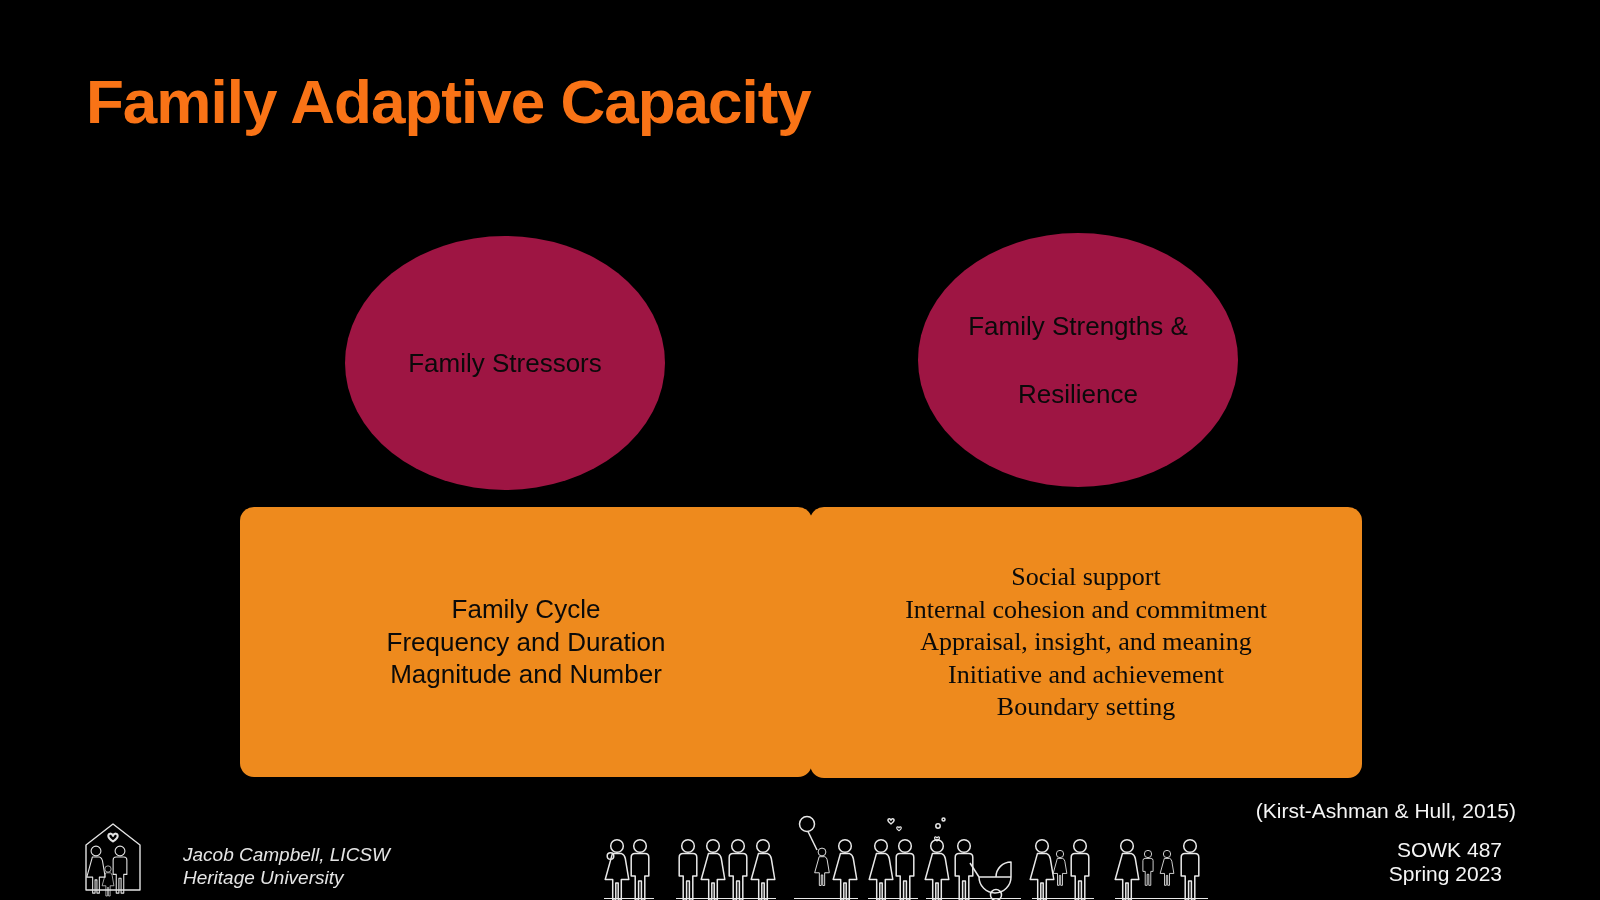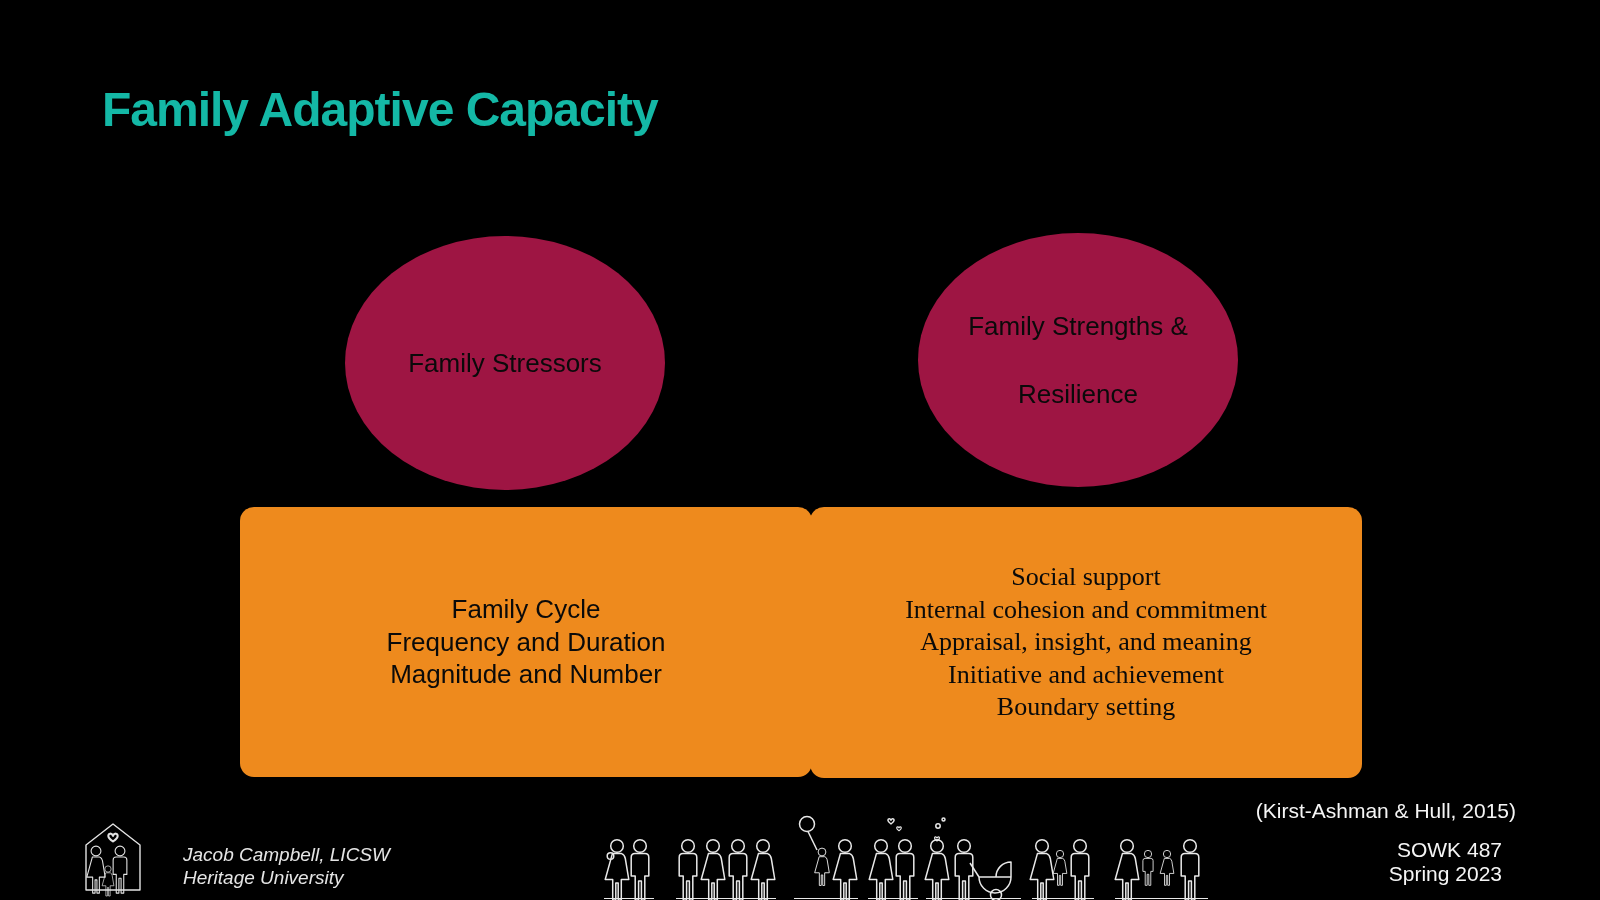--- a/index.html
+++ b/index.html
@@ -1,22 +1,22 @@
 <!DOCTYPE html>
 <html style="--crimson: #9e1543; --orange: #ee8a1d; --shapetext: #0a0a0a;"><head>
 <meta charset="utf-8">
 <style>
   html,body{margin:0;padding:0;background:#000;}
   .slide{
     position:relative;width:1600px;height:900px;background:#000;
     overflow:hidden;font-family:"Liberation Sans",sans-serif;
   }
   .title{
-    position:absolute;left:86px;top:66px;margin:16px;
-    font-size:48px;font-weight:bold;letter-spacing:-1px;color:#14b8a6;white-space:nowrap;
+    position:absolute;left:86px;top:66px;margin:0;
+    font-size:62px;font-weight:bold;letter-spacing:-1px;color:#f97316;white-space:nowrap;
   }
   .ellipse{
     position:absolute;border-radius:50%;
     background:var(--crimson,#9e1543);
     display:flex;flex-direction:column;align-items:center;justify-content:center;
     text-align:center;color:var(--shapetext,#0a0a0a);
     font-size:26px;line-height:32px;
   }
   .el-left{left:345px;top:236px;width:320px;height:254px;}
   .el-right{left:918px;top:233px;width:320px;height:254px;gap:36px;}

